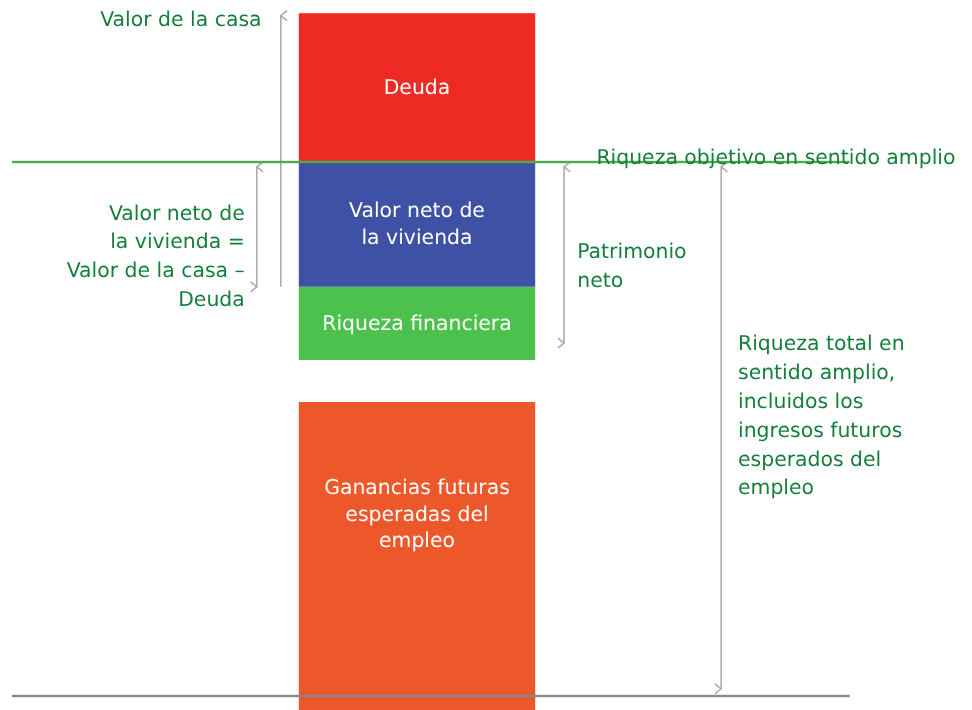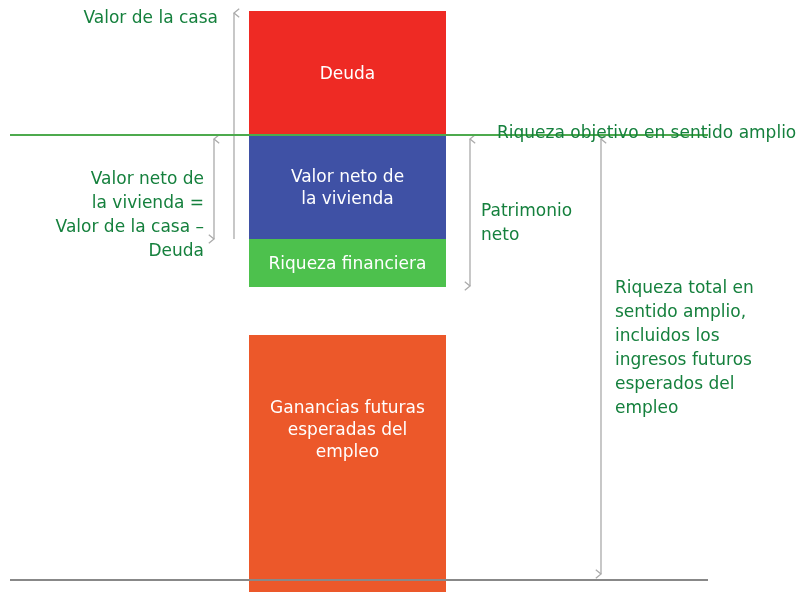--- a/index.html
+++ b/index.html
@@ -32,21 +32,21 @@
   <line x1="601" y1="139" x2="601" y2="574" stroke="#aaaaaa" stroke-width="1.3" marker-start="url(#ah)" marker-end="url(#ah)"></line>
 </svg>
 
 <div class="seg" style="top:11px;height:124px;background:#ee2a24;">
   <span>Deuda</span>
 </div>
 <div class="seg" style="top:135px;height:104px;background:#3f51a5;">
   <span>Valor neto de
 la vivienda</span>
 </div>
-<div class="seg" style="top:239px;height:48px;background:#4dc14d;">
+<div class="seg" style="top:239px;height:61px;background:#4dc14d;">
   <span>Riqueza financiera</span>
 </div>
 <div class="seg" style="top:287px;height:293px;background:#ec582a;align-items:flex-start;margin-top:48px;">
   <span style="margin-top:61px;">Ganancias futuras
 esperadas del
 empleo</span>
 </div>
 
 <div class="abs" style="left:10px;top:134px;width:698px;height:2px;background:#4daa4d;"></div>
 <div class="abs" style="left:10px;top:579px;width:698px;height:2px;background:#888888;"></div>

